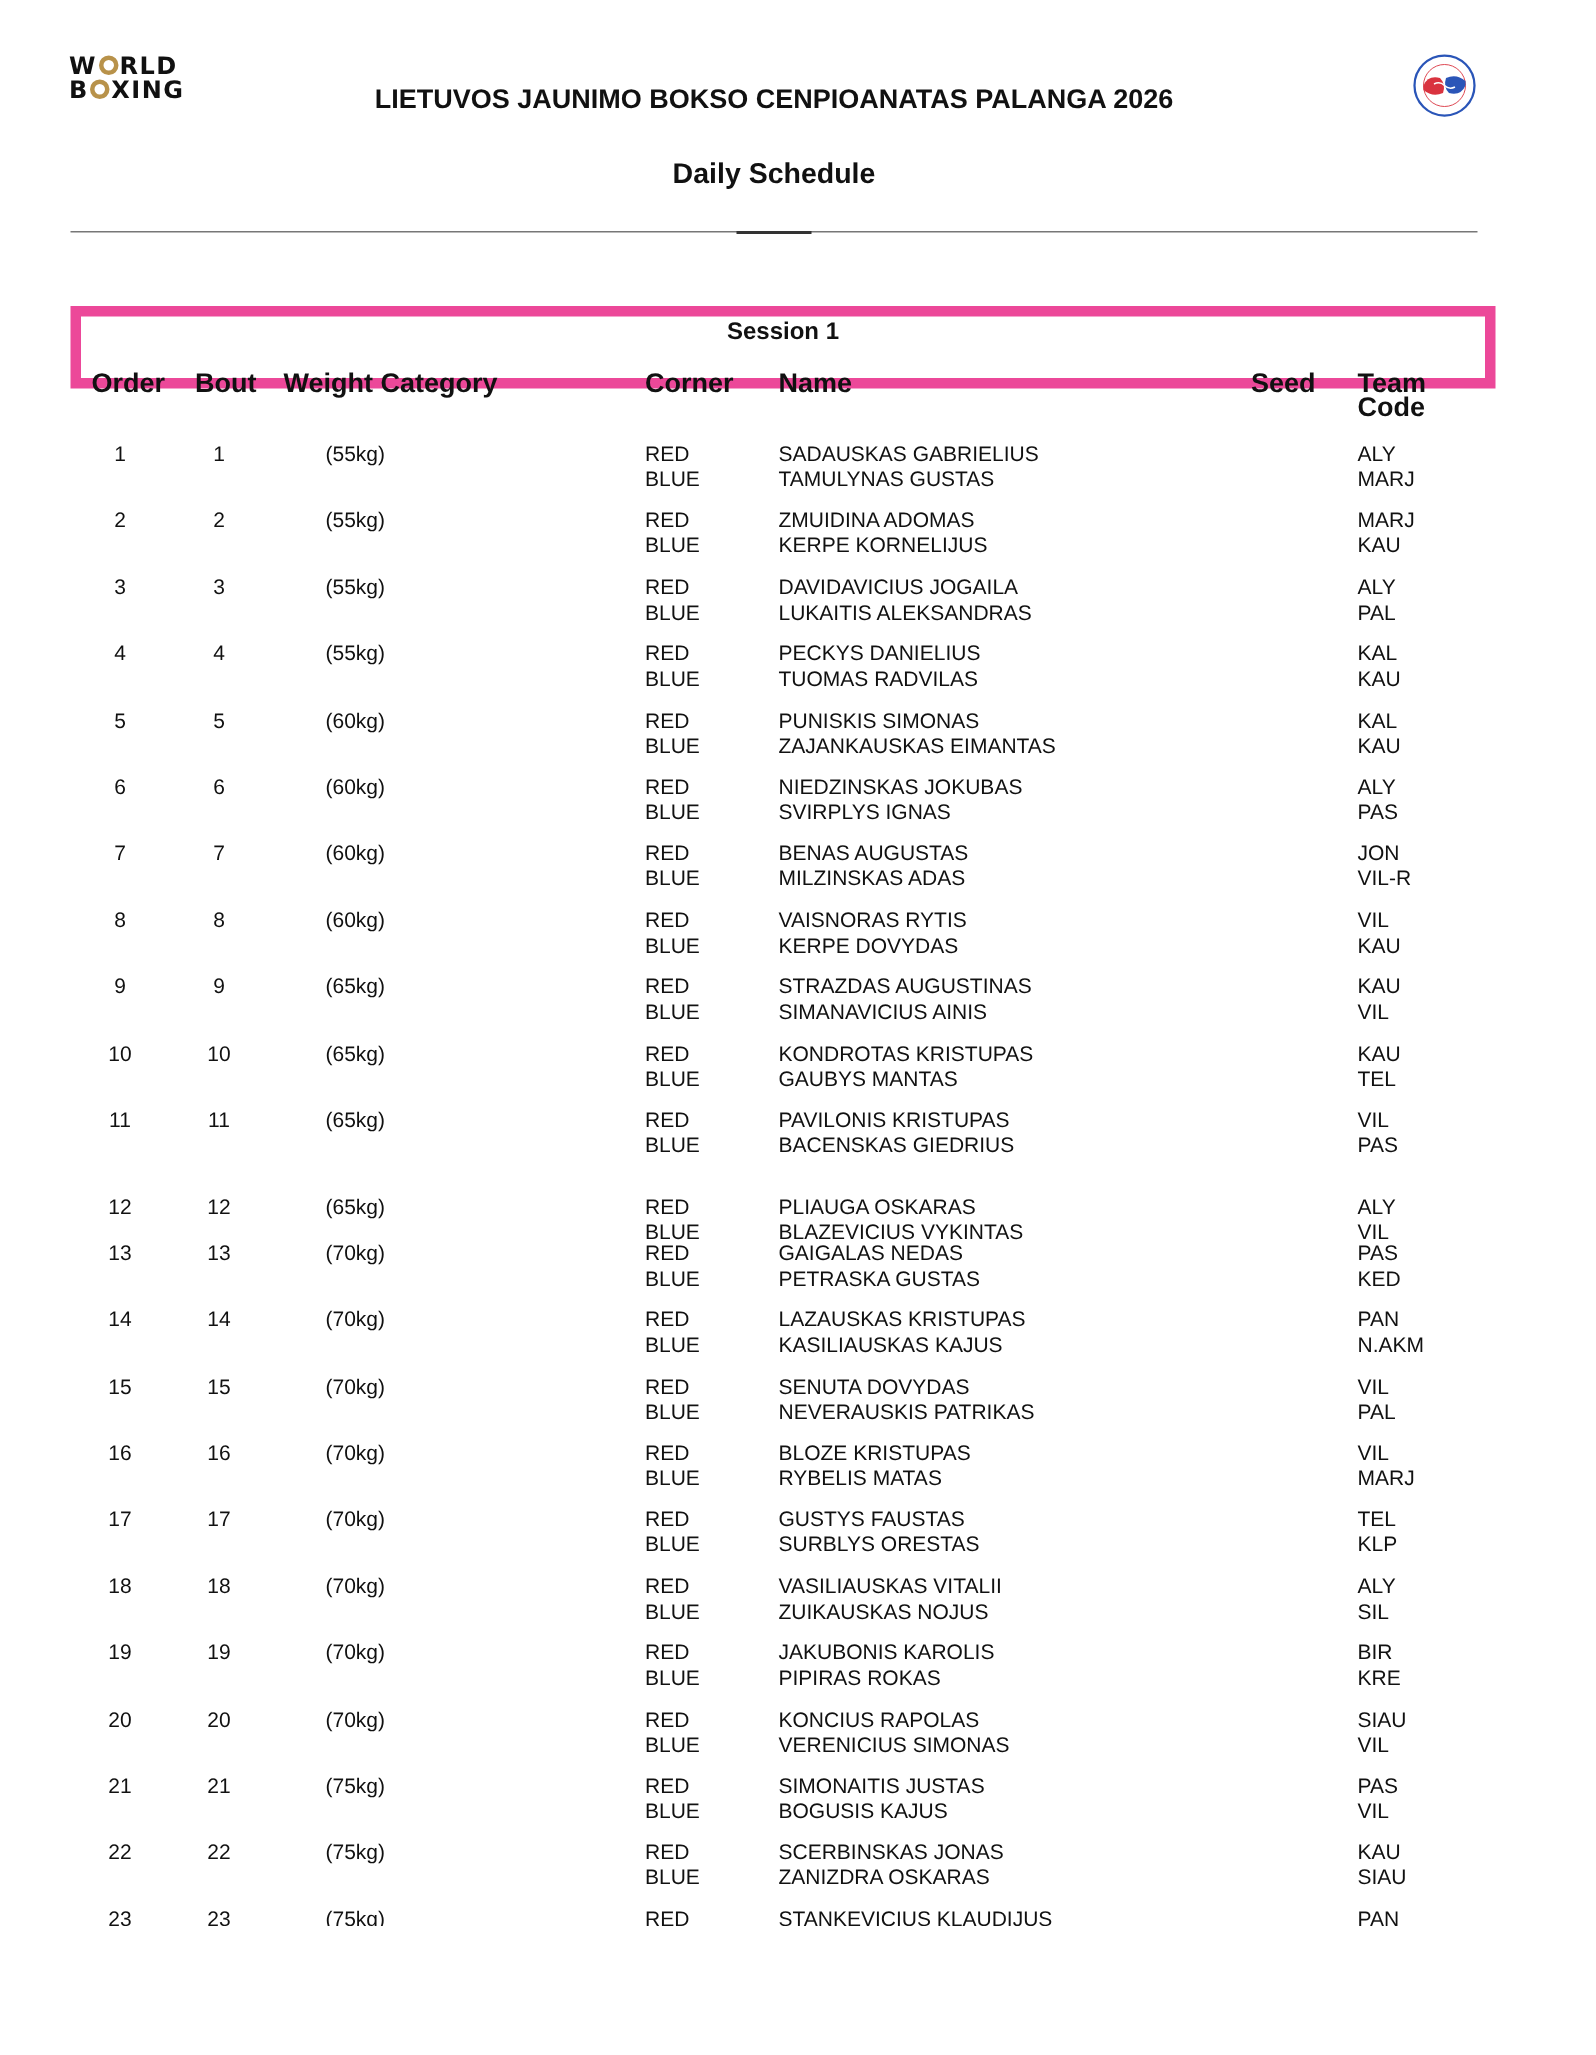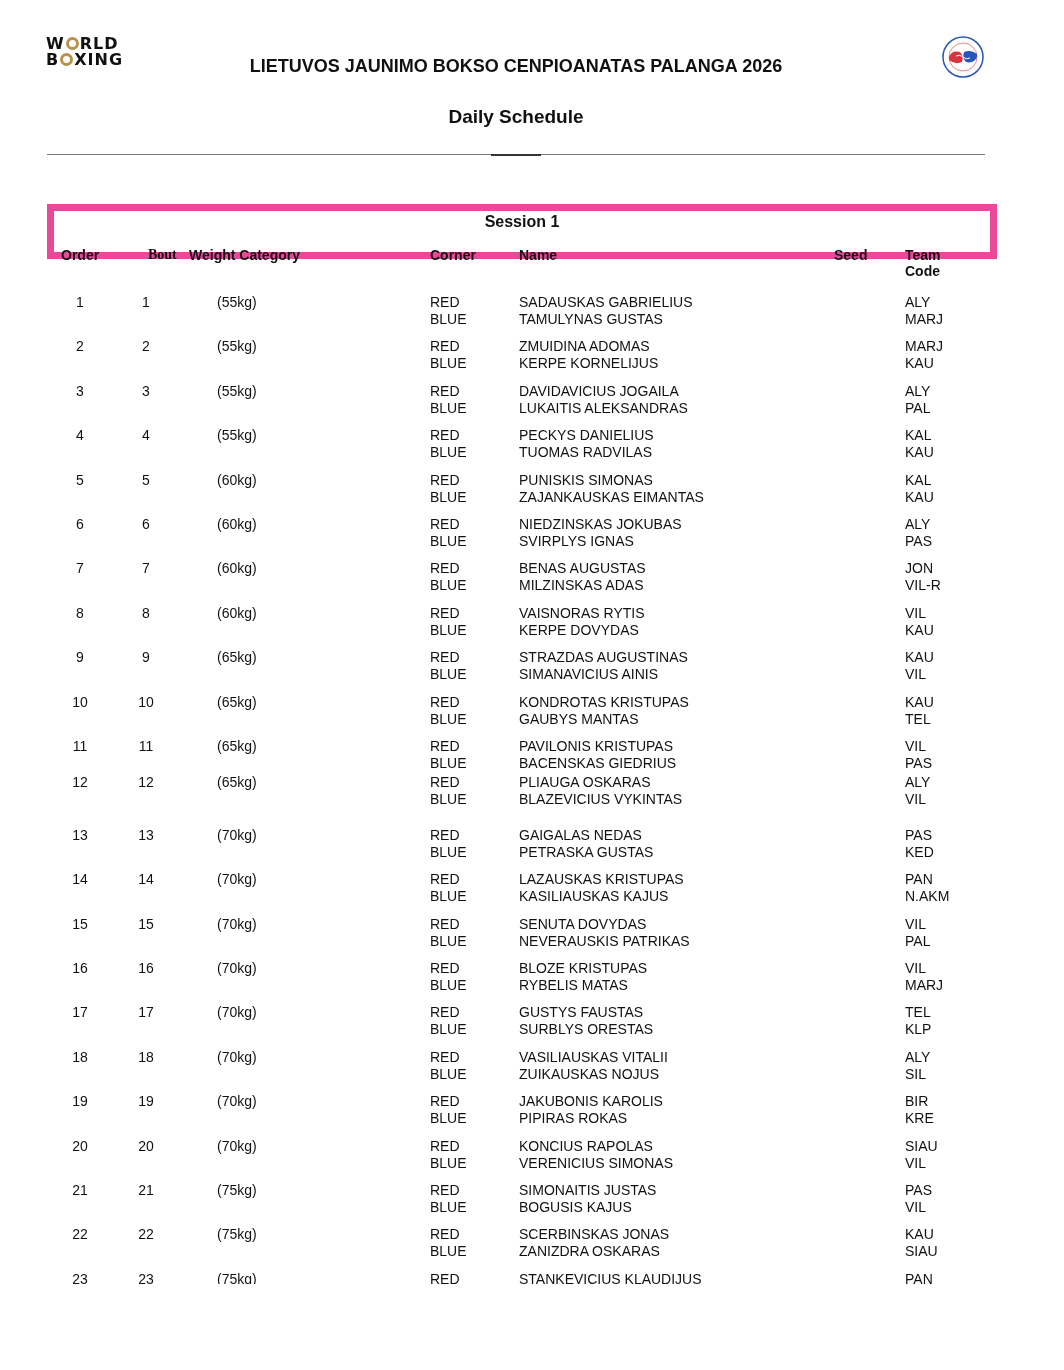--- a/index.html
+++ b/index.html
@@ -12,21 +12,21 @@
   .ring { display: inline-block; width: 13px; height: 13px; border: 3px solid #b8924a; border-radius: 50%; box-sizing: border-box; vertical-align: -1px; margin: 0 1px; }
   .logo-fed { position: absolute; left: 942px; top: 36px; width: 42px; height: 42px; }
   .title { position: absolute; left: 0; width: 1032px; top: 56px; text-align: center; font-weight: 700; font-size: 18px; padding-left: 0; }
   .title span { position: relative; left: 0; }
   .subtitle { position: absolute; left: 0; width: 1032px; top: 106px; text-align: center; font-weight: 700; font-size: 19px; }
   .rule { position: absolute; left: 47px; width: 938px; top: 154px; height: 1px; background: #777; }
   .rule-mid { position: absolute; left: 491px; width: 50px; top: 154px; height: 2px; background: #333; }
   .session-box { position: absolute; left: 47px; top: 204px; width: 936px; height: 41px; border: 7px solid #ec4899; }
   .session-box .s1 { position: absolute; left: 0; width: 100%; top: 2px; text-align: center; font-weight: 700; font-size: 16px; }
   .session-box .s2 { position: absolute; left: 0; width: 100%; top: 23px; text-align: center; font-weight: 700; font-size: 16px; }
-  .hdr { position: absolute; top: 247px; font-weight: 700; font-size: 14px; line-height: 16px; }
+  .hdr { position: absolute; top: 247px; font-weight: 700; font-size: 18px; line-height: 16px; }
   .row { position: absolute; left: 0; width: 1064px; height: 40px; font-size: 14px; }
   .row .c { position: absolute; line-height: 17px; }
   .c-order { left: 62px; width: 36px; text-align: center; top: 0; }
   .c-bout { left: 128px; width: 36px; text-align: center; top: 0; }
   .c-weight { left: 193px; top: 0; margin-left: 24px; }
   .c-corner1 { left: 430px; top: 0; }
   .c-corner2 { left: 430px; top: 17px; }
   .c-name1 { left: 519px; top: 0; }
   .c-name2 { left: 519px; top: 17px; }
   .c-team1 { left: 905px; top: 0; }
@@ -53,21 +53,21 @@
 <div class="subtitle">Daily Schedule</div>
 
 <div class="rule"></div>
 <div class="rule-mid"></div>
 
 <div class="session-box">
   <div class="s1">Session 1</div>
 </div>
 
 <div class="hdr" style="left:61px;">Order</div>
-<div class="hdr" style="left:148px;font-family:Liberation Serif, serif;">Bout</div>
+<div class="hdr" style="left:130px;">Bout</div>
 <div class="hdr" style="left:189px;">Weight Category</div>
 <div class="hdr" style="left:430px;">Corner</div>
 <div class="hdr" style="left:519px;">Name</div>
 <div class="hdr" style="left:834px;">Seed</div>
 <div class="hdr" style="left:905px;">
   <div>Team</div>
   <div>Code</div>
 </div>
 
 <div class="clip" id="rows">
@@ -185,21 +185,21 @@
       <div class="c c-order">11</div>
       <div class="c c-bout">11</div>
       <div class="c c-weight">(65kg)</div>
       <div class="c c-corner1">RED</div>
       <div class="c c-corner2">BLUE</div>
       <div class="c c-name1">PAVILONIS KRISTUPAS</div>
       <div class="c c-name2">BACENSKAS GIEDRIUS</div>
       <div class="c c-team1">VIL</div>
       <div class="c c-team2">PAS</div>
     </div>
-    <div class="row" style="top: 774px;">
+    <div class="row" style="top: 796px;">
       <div class="c c-order">12</div>
       <div class="c c-bout">12</div>
       <div class="c c-weight">(65kg)</div>
       <div class="c c-corner1">RED</div>
       <div class="c c-corner2">BLUE</div>
       <div class="c c-name1">PLIAUGA OSKARAS</div>
       <div class="c c-name2">BLAZEVICIUS VYKINTAS</div>
       <div class="c c-team1">ALY</div>
       <div class="c c-team2">VIL</div>
     </div>

